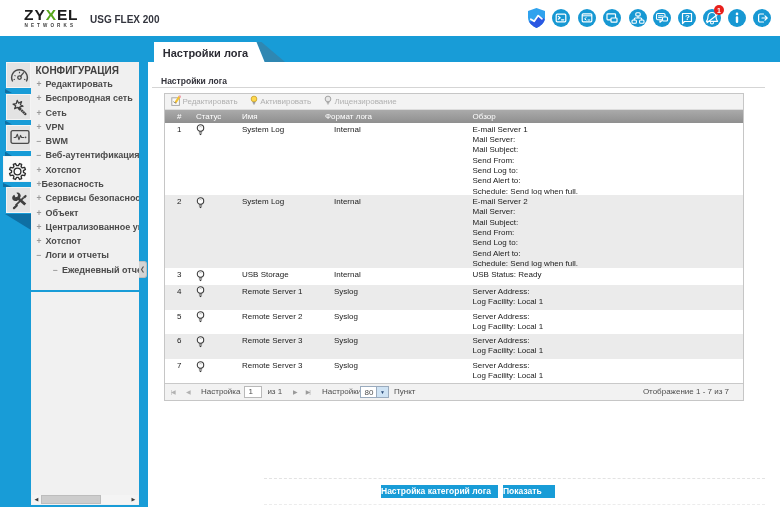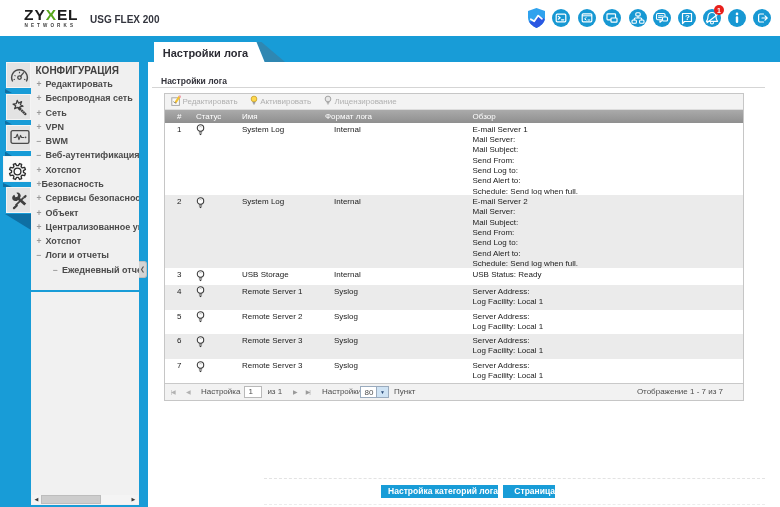--- a/index.html
+++ b/index.html
@@ -69,26 +69,26 @@
            font-size:8px; color:#4d4d4d; }
   .fi { position:absolute; top:0; height:16px; line-height:16px; }
 
   .pagebtn { color:#b2b2b2; font-size:6px; }
   .pagebtn.on { color:#9a9a9a; }
   #pginput { left:78.5px; top:1.5px; width:18.5px; height:12px; background:#fff; border:1px solid #b9b9b9;
              font-size:8px; line-height:10px; text-align:left; padding-left:4px; }
   #pgsel { left:195px; top:1.5px; width:29px; height:12px; background:#fff; border:1px solid #9aabbe; }
   #pgsel .arr { position:absolute; right:0; top:0; width:12px; height:10px; background:#cfe3f4; border-left:1px solid #9aabbe;
                 font-size:5px; color:#2a4a78; text-align:center; line-height:10px;}
-  #disp { right:20px; }
+  #disp { right:14px; }
 
   #dash1 { left:116px; top:416px; width:501px; border-top:1px dashed #e3e3e3; }
   #dash2 { left:116px; top:441.5px; width:501px; border-top:1px dashed #ececec; }
   .btn { position:absolute; top:423px; height:13px; background:#189cd7; color:#fff;
-         font-size:8.5px; font-weight:bold; text-align:right; line-height:13.5px; }
+         font-size:8.5px; font-weight:bold; text-align:left; line-height:13.5px; }
   #btn1 { left:233px; width:117px; }
   #btn2 { left:355px; width:52px; }
 
   
   .ico { position:absolute; top:8.5px; }
 </style>
 </head>
 <body>
 <div id="page">
 
@@ -302,21 +302,21 @@
             <span style="position:absolute;left:3.5px;top:-2px">80</span>
             <span class="arr">▼</span>
           </span>
   <span class="fi" style="left:229px">Пункт</span>
   <span class="fi" id="disp">Отображение 1 - 7 из 7</span>
         </div>
     </div>
     <div class="abs" id="dash1"></div>
     <div class="abs" id="dash2"></div>
     <div class="btn" id="btn1">Настройка категорий лога</div>
-    <div class="btn" id="btn2">Страница</div>
+    <div class="btn" id="btn2">Показать</div>
   </div>
 
   <div id="strip">
       <div class="sq" style="top:62px">
         <svg width="19" height="19" viewBox="0 0 17 17">
           <path d="M2.2 12.5 A7 7 0 1 1 14.8 12.5" fill="none" stroke="#4a4a4a" stroke-width="1.3" stroke-linecap="round"></path>
           <circle cx="8.5" cy="9.5" r="1.6" fill="none" stroke="#4a4a4a" stroke-width="1.2"></circle>
           <path d="M9.6 8.2 L12 5.2" stroke="#4a4a4a" stroke-width="1.2" stroke-linecap="round"></path>
           <path d="M3.2 11.5 l1.2-.5 M4 7.5 l1 .7 M8.5 4.2 v1.3 M13.8 11.5 l-1.2-.5" stroke="#4a4a4a" stroke-width="1"></path>
         </svg>

